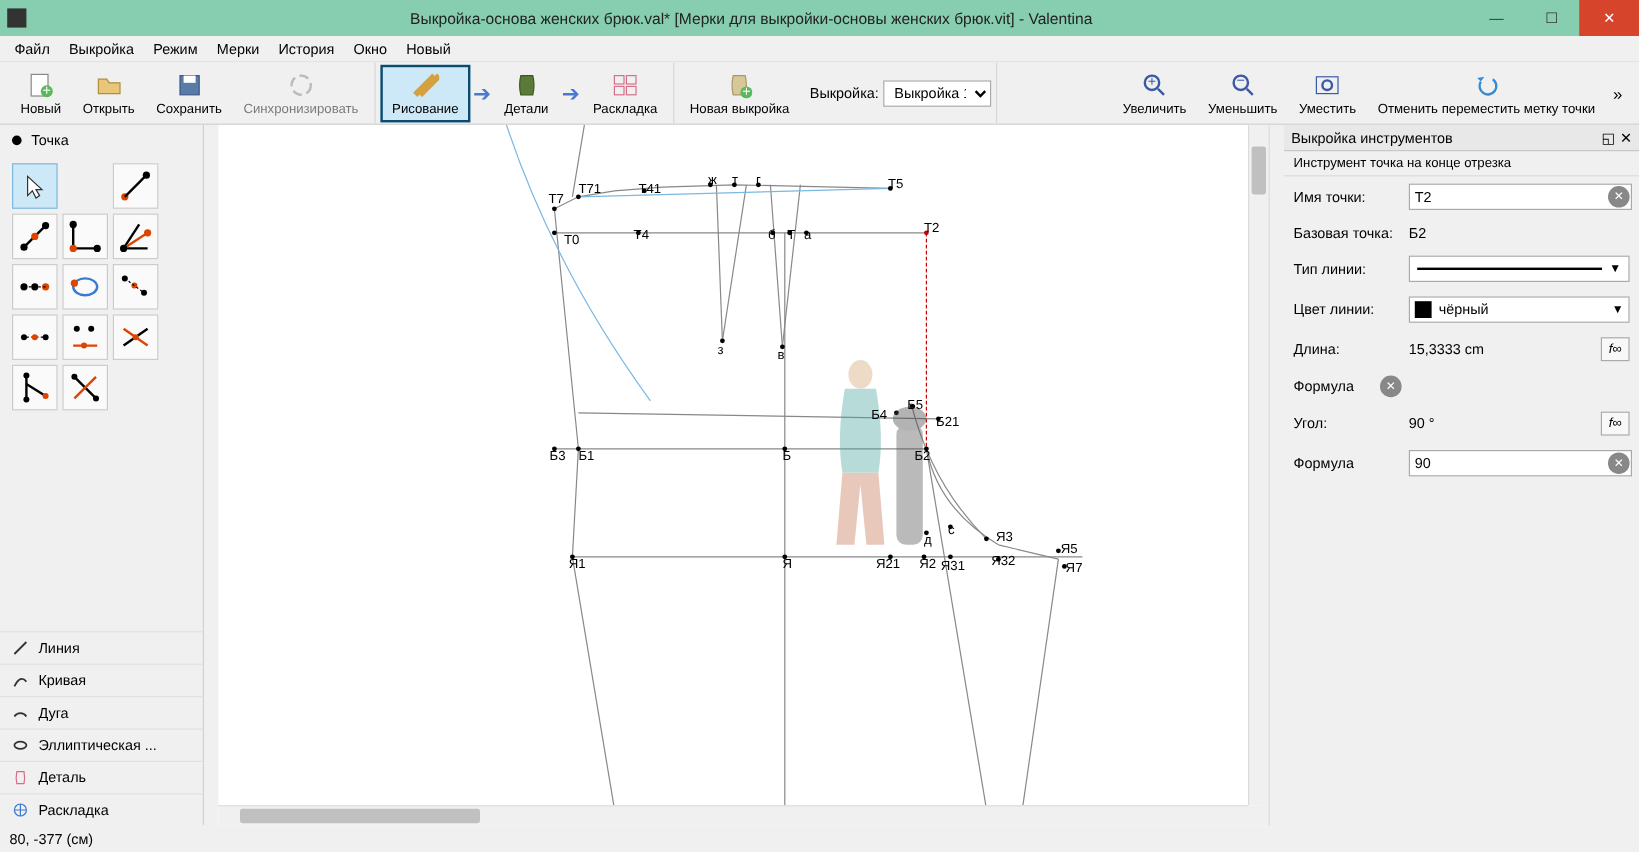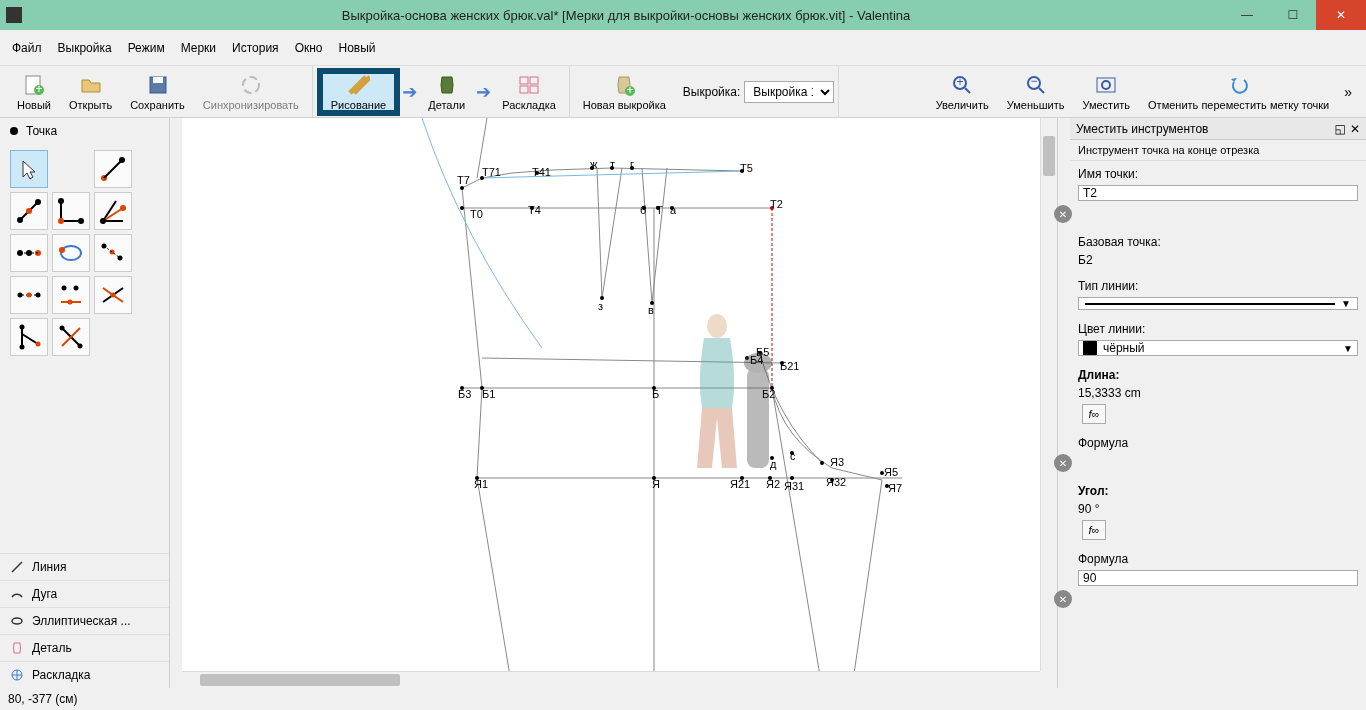--- a/index.html
+++ b/index.html
@@ -7,28 +7,28 @@
 
 
 .titlebar { height: 30px; background: #87ceb0; display: flex; align-items: center; position: relative; }
 .titlebar .app-icon { width: 16px; height: 16px; margin: 0 6px; background: #333; }
 .titlebar .title { flex: 1; text-align: center; color: #222; font-size: 13px; }
 .titlebar .win-controls { display: flex; height: 100%; }
 .titlebar .win-btn { width: 46px; display: flex; align-items: center; justify-content: center; color: #333; }
 .titlebar .win-btn.close { background: #d6442c; color: #fff; width: 50px; }
 
 
-.menubar { height: 36px; background: #f0f0f0; display: flex; align-items: center; padding: 0 4px; border-bottom: 1px solid #e0e0e0; }
+.menubar { height: 22px; background: #f0f0f0; display: flex; align-items: center; padding: 0 4px; border-bottom: 1px solid #e0e0e0; }
 .menubar .menu-item { padding: 2px 8px; cursor: default; }
 
 
 .toolbar { height: 52px; background: #f0f0f0; display: flex; align-items: center; border-bottom: 1px solid #d0d0d0; padding: 0 4px; }
 .tool-group { display: flex; align-items: center; height: 100%; border-right: 1px solid #d8d8d8; padding: 0 4px; }
 .tool-btn { display: flex; flex-direction: column; align-items: center; justify-content: center; padding: 2px 8px; min-width: 48px; height: 48px; border: 1px solid transparent; }
-.tool-btn.active { background: #cde8f7; border: 6px solid #0c4a6e; }
+.tool-btn.active { background: #cde8f7; border: 2px solid #0c4a6e; }
 .tool-btn.disabled { opacity: 0.5; }
 .tool-btn .icon { width: 24px; height: 24px; display: flex; align-items: center; justify-content: center; }
 .tool-btn .label { font-size: 11px; margin-top: 2px; white-space: nowrap; }
 .toolbar select { height: 22px; border: 1px solid #aaa; background: #fff; padding: 0 4px; }
 .toolbar .chevron { padding: 0 6px; font-size: 14px; }
 
 
 .main { flex: 1; display: flex; overflow: hidden; gap: 12px; }
 
 
@@ -49,23 +49,23 @@
 .canvas-wrap .hscroll .thumb { position: absolute; top: 2px; bottom: 2px; left: 18px; width: 200px; background: #c0c0c0; border-radius: 2px; }
 .canvas-wrap .corner { position: absolute; right: 0; bottom: 0; width: 17px; height: 17px; background: #f0f0f0; }
 .watermark { position: absolute; left: 50%; top: 380px; transform: translate(-50%, 0); font-size: 36px; color: #7fc4e8; opacity: 0.8; font-family: Arial; pointer-events: none; }
 .mannequin { position: absolute; left: 480px; top: 190px; opacity: 0.4; pointer-events: none; }
 
 
 .right-panel { width: 296px; background: #f0f0f0; display: flex; flex-direction: column; }
 .right-panel .panel-header { height: 22px; background: #e8e8e8; border-bottom: 1px solid #c8c8c8; display: flex; align-items: center; padding: 0 6px; font-size: 11px; justify-content: space-between; }
 .right-panel .panel-header .ctrls { display: flex; gap: 4px; font-size: 10px; }
 .right-panel .subheader { padding: 4px 8px; font-size: 11px; border-bottom: 1px solid #ddd; }
-.prop-row { display: flex; padding: 6px 8px; gap: 4px; flex-direction: column; }
+.prop-row { display: flex; align-items: center; padding: 6px 8px; gap: 4px; }
 .prop-row .plabel { width: 92px; font-size: 12px; }
-.prop-row .plabel.bold { font-weight: bold; }
+.prop-row .plabel.bold { font-weight: normal; }
 .prop-row input[type=text] { flex: 1; height: 22px; border: 1px solid #aaa; padding: 0 4px; background: #fff; }
 .prop-row .static-val { flex: 1; font-size: 12px; }
 .prop-row .clear-btn { width: 18px; height: 18px; border-radius: 50%; background: #888; color: #fff; display: flex; align-items: center; justify-content: center; font-size: 10px; margin-left: -24px; z-index: 1; }
 .prop-row .fx-btn { width: 24px; height: 20px; border: 1px solid #aaa; background: #f8f8f8; font-style: italic; font-size: 11px; display: flex; align-items: center; justify-content: center; margin-left: 4px; }
 
 
 .line-preview { flex: 1; height: 22px; border: 1px solid #aaa; background: #fff; display: flex; align-items: center; padding: 0 6px; position: relative; }
 .line-preview .line { flex: 1; height: 2px; background: #000; }
 .line-preview .arrow { margin-left: 6px; font-size: 10px; }
 
@@ -343,20 +343,26 @@
             <circle cx="24" cy="24" r="2.5" fill="#000"></circle>
           </svg>
         </div>
     </div>
     <div style="flex:1"></div>
     <div class="cat-item">
         <svg class="mini-icon" width="14" height="14">
           <line x1="2" y1="12" x2="12" y2="2" stroke="#333" stroke-width="1.5"></line>
         </svg>
         <span>Линия</span>
+      </div>
+    <div class="cat-item">
+        <svg class="mini-icon" width="14" height="14">
+          <path d="M2 12 Q7 2 12 8" fill="none" stroke="#333" stroke-width="1.5"></path>
+        </svg>
+        <span>Кривая</span>
       </div>
     <div class="cat-item">
         <svg class="mini-icon" width="14" height="14">
           <path d="M2 10 A6 6 0 0 1 12 10" fill="none" stroke="#333" stroke-width="1.5"></path>
         </svg>
         <span>Дуга</span>
       </div>
     <div class="cat-item">
         <svg class="mini-icon" width="14" height="14">
           <ellipse cx="7" cy="7" rx="5" ry="3" fill="none" stroke="#333" stroke-width="1.5"></ellipse>
@@ -474,21 +480,21 @@
     <div class="plabel-c" style="left:346px;top:86px">Т4</div>
     <div class="plabel-c" style="left:458px;top:86px">б</div>
     <div class="plabel-c" style="left:474px;top:86px">Т</div>
     <div class="plabel-c" style="left:488px;top:86px">а</div>
     <div class="plabel-c" style="left:588px;top:80px">Т2</div>
     <div class="plabel-c" style="left:416px;top:182px">з</div>
     <div class="plabel-c" style="left:466px;top:186px">в</div>
     <div class="plabel-c" style="left:276px;top:270px">Б3</div>
     <div class="plabel-c" style="left:300px;top:270px">Б1</div>
     <div class="plabel-c" style="left:470px;top:270px">Б</div>
-    <div class="plabel-c" style="left:568px;top:236px">Б4</div>
+    <div class="plabel-c" style="left:544px;top:236px">Б4</div>
     <div class="plabel-c" style="left:574px;top:228px">Б5</div>
     <div class="plabel-c" style="left:580px;top:270px">Б2</div>
     <div class="plabel-c" style="left:598px;top:242px">Б21</div>
     <div class="plabel-c" style="left:588px;top:340px">д</div>
     <div class="plabel-c" style="left:608px;top:332px">с</div>
     <div class="plabel-c" style="left:292px;top:360px">Я1</div>
     <div class="plabel-c" style="left:470px;top:360px">Я</div>
     <div class="plabel-c" style="left:548px;top:360px">Я21</div>
     <div class="plabel-c" style="left:584px;top:360px">Я2</div>
     <div class="plabel-c" style="left:602px;top:362px">Я31</div>
@@ -501,21 +507,21 @@
         <div class="thumb"></div>
       </div>
     <div class="hscroll">
         <div class="thumb"></div>
       </div>
     <div class="corner"></div>
   </div>
 
   <div class="right-panel">
     <div class="panel-header">
-      <span>Уместить инструментов</span>
+      <span>Выкройка инструментов</span>
       <span class="ctrls">
           <span>◱</span>
           <span>✕</span>
         </span>
     </div>
     <div class="subheader">Инструмент точка на конце отрезка</div>
     <div class="prop-row">
       <span class="plabel">Имя точки:</span>
       <input type="text" value="Т2" style="">
       <span class="clear-btn">✕</span>

